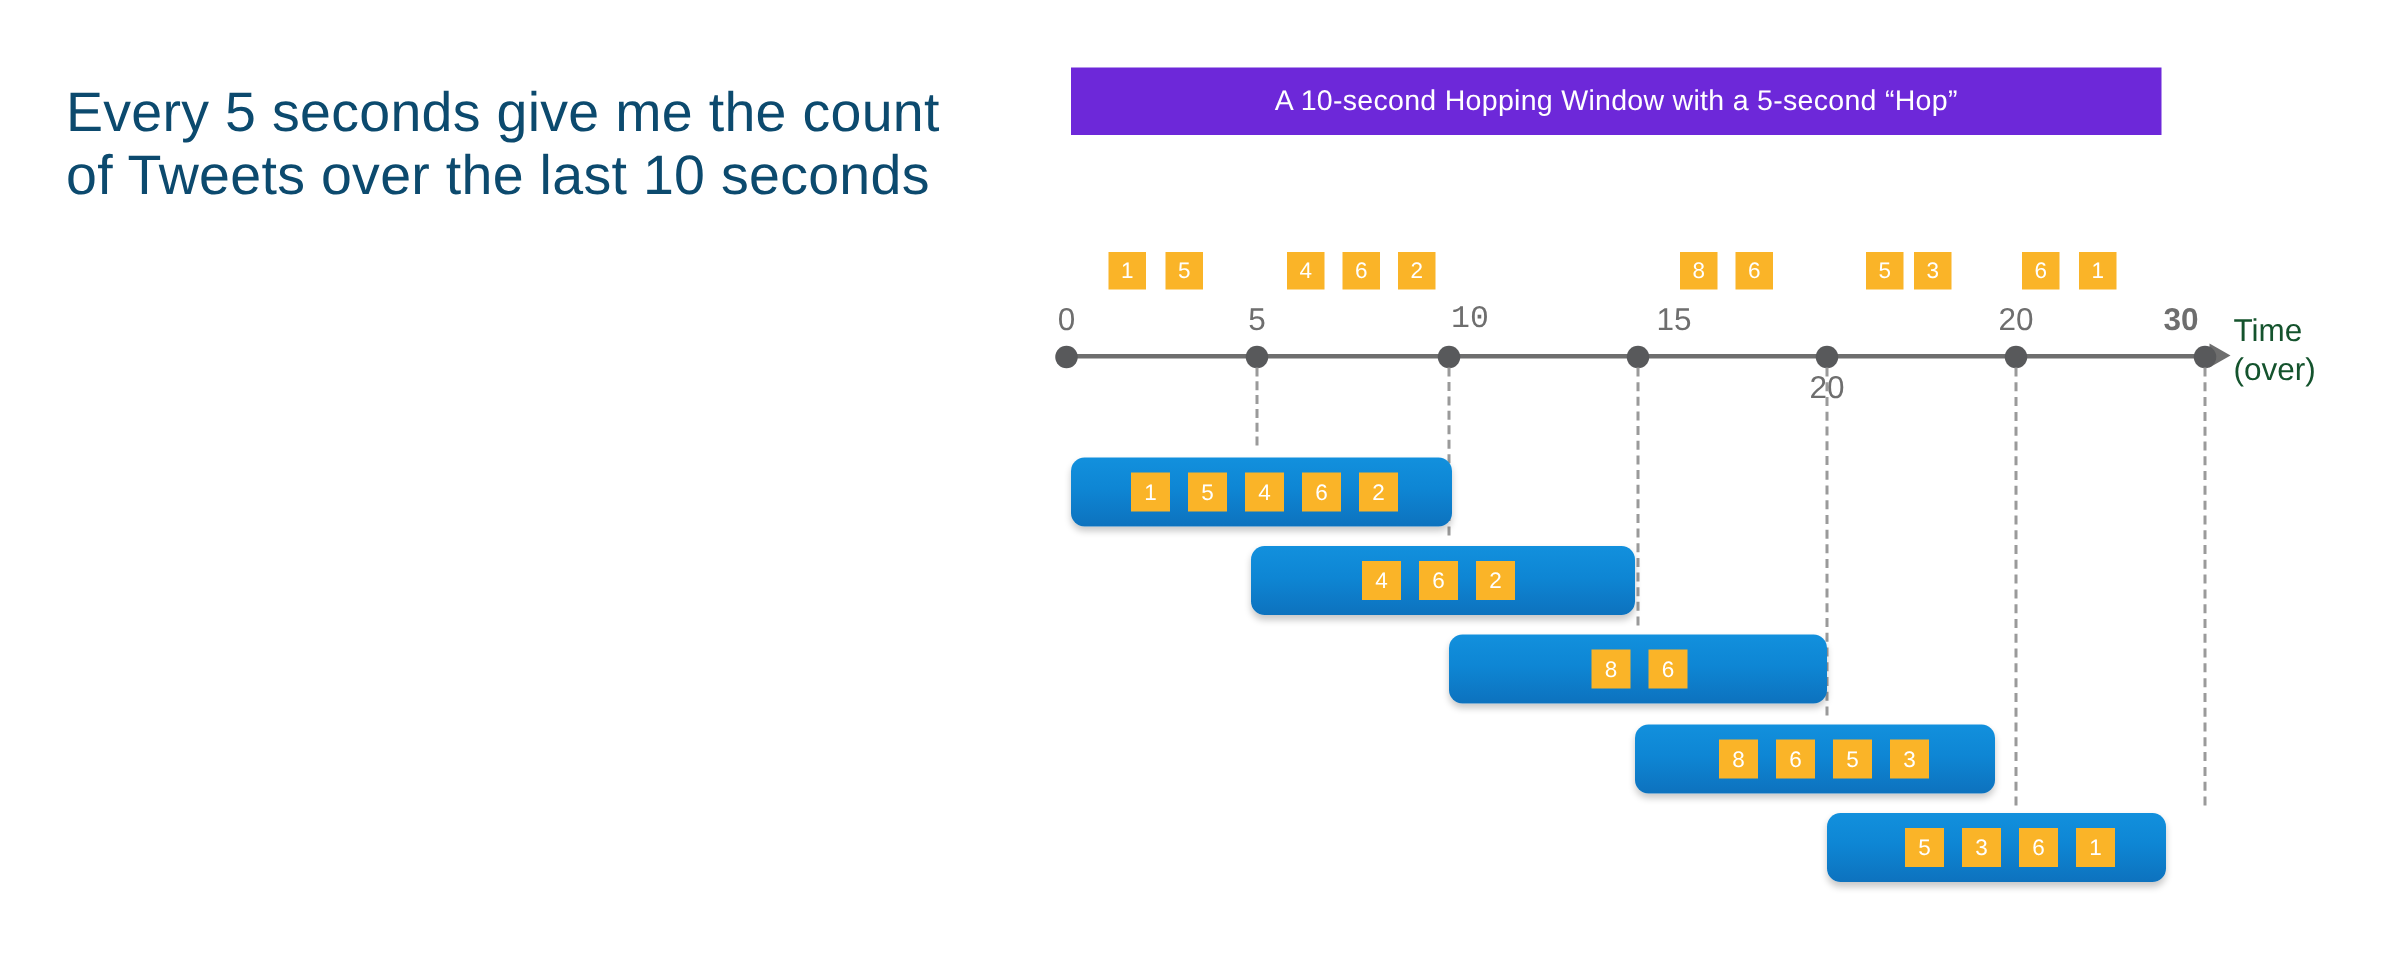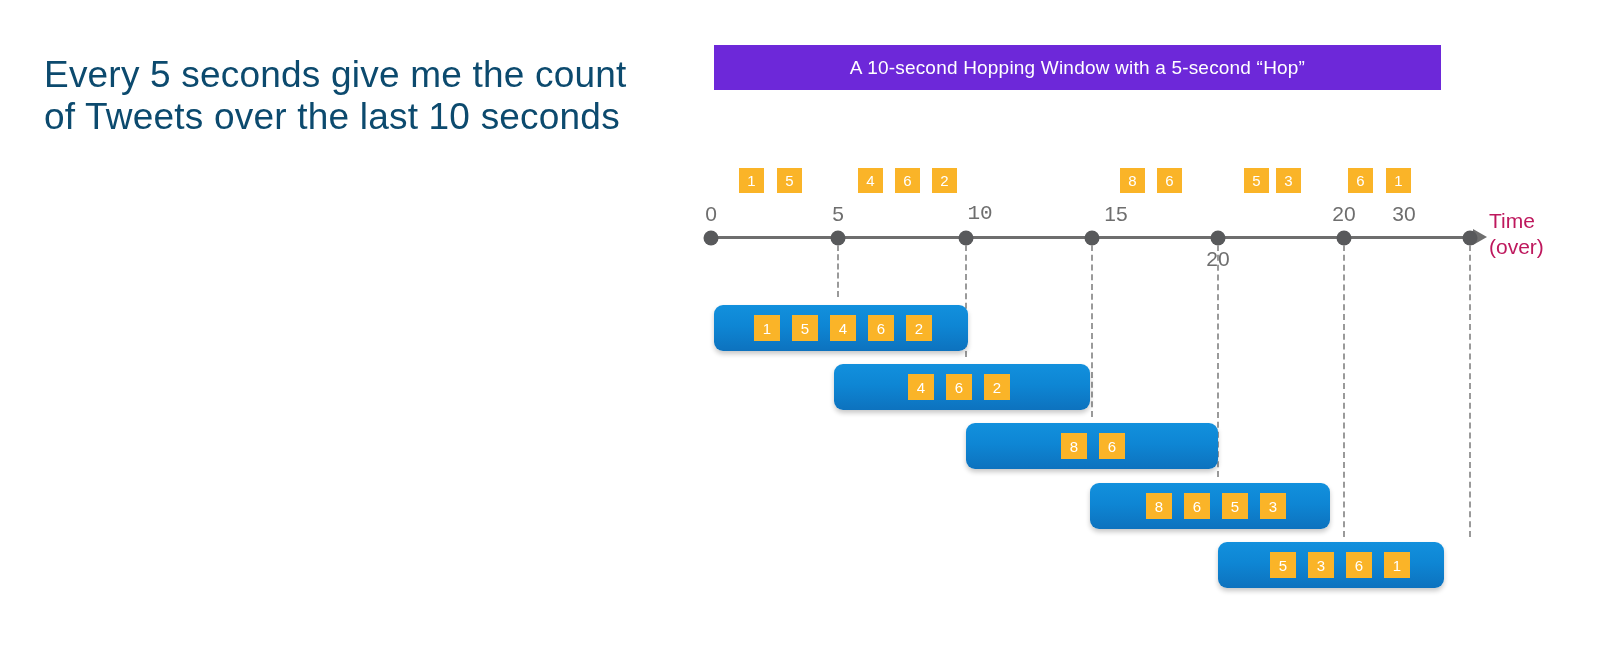--- a/index.html
+++ b/index.html
@@ -93,21 +93,21 @@
     transform: translateX(-50%);
     color: #6E6E6E;
     font-size: 21px;
     top: 202px;
     white-space: nowrap;
   }
   #time-label {
     position: absolute;
     left: 1489px;
     top: 208px;
-    color: #be185d;
+    color: #14532d;
     font-size: 21px;
     line-height: 26px;
     white-space: nowrap;
   }
 
   
   .dropper {
     position: absolute;
     width: 0;
     border-left: 2px dashed #9A9A9A;
@@ -174,21 +174,21 @@
       <div class="axis-label" style="left: 838px;">5</div>
       <div class="axis-dot" style="left: 966px; top: 238px;"></div>
       <div class="axis-label" style="left: 980px; font-family: Liberation Mono, monospace;">10</div>
       <div class="axis-dot" style="left: 1092px; top: 238px;"></div>
       <div class="axis-label" style="left: 1092px; margin-left: 24px;">15</div>
       <div class="axis-dot" style="left: 1218px; top: 238px;"></div>
       <div class="axis-label" style="left: 1218px; margin-top: 45px;">20</div>
       <div class="axis-dot" style="left: 1344px; top: 238px;"></div>
       <div class="axis-label" style="left: 1344px;">20</div>
       <div class="axis-dot" style="left: 1470px; top: 238px;"></div>
-      <div class="axis-label" style="left: 1404px;">30</div>
+      <div class="axis-label" style="left: 1454px; font-weight: bold;">30</div>
     </div>
   <div id="droppers-layer">
       <div class="dropper" style="left: 838px; top: 245px; height: 52px;"></div>
       <div class="dropper" style="left: 966px; top: 245px; height: 112px;"></div>
       <div class="dropper" style="left: 1092px; top: 245px; height: 172px;"></div>
       <div class="dropper" style="left: 1218px; top: 245px; height: 232px;"></div>
       <div class="dropper" style="left: 1344px; top: 245px; height: 292px;"></div>
       <div class="dropper" style="left: 1470px; top: 245px; height: 292px;"></div>
     </div>
   <div id="stream-layer">

